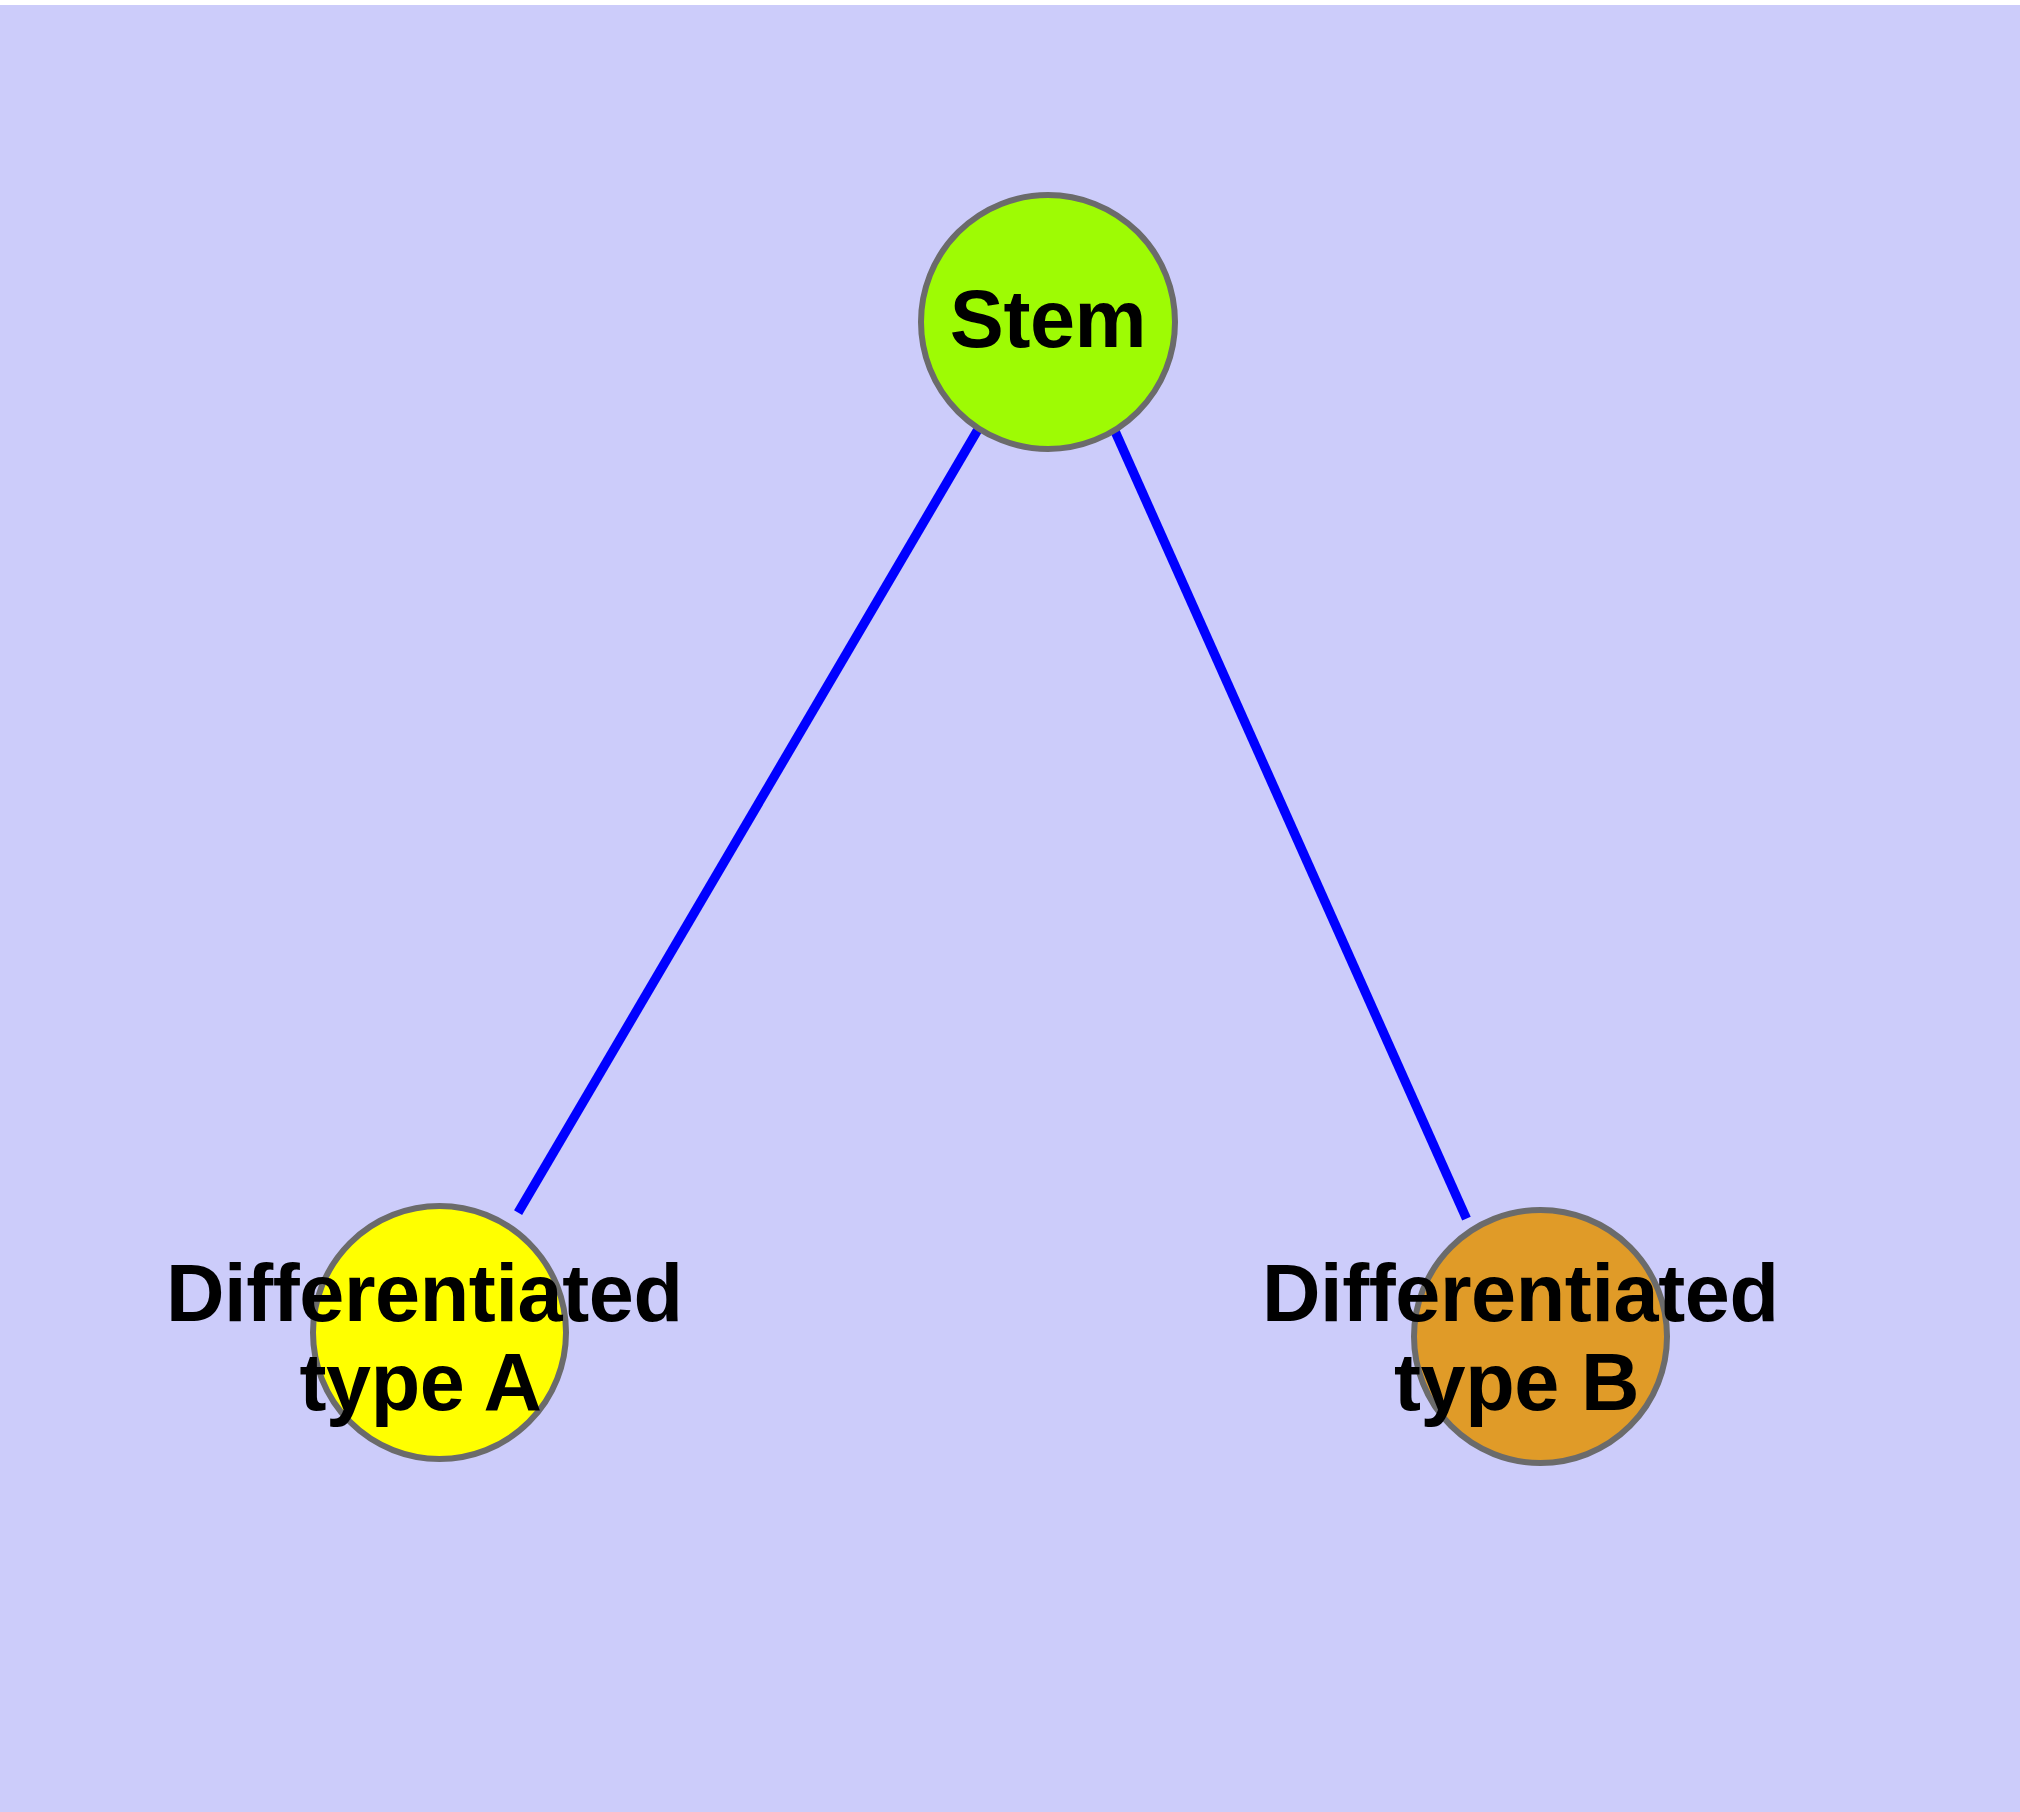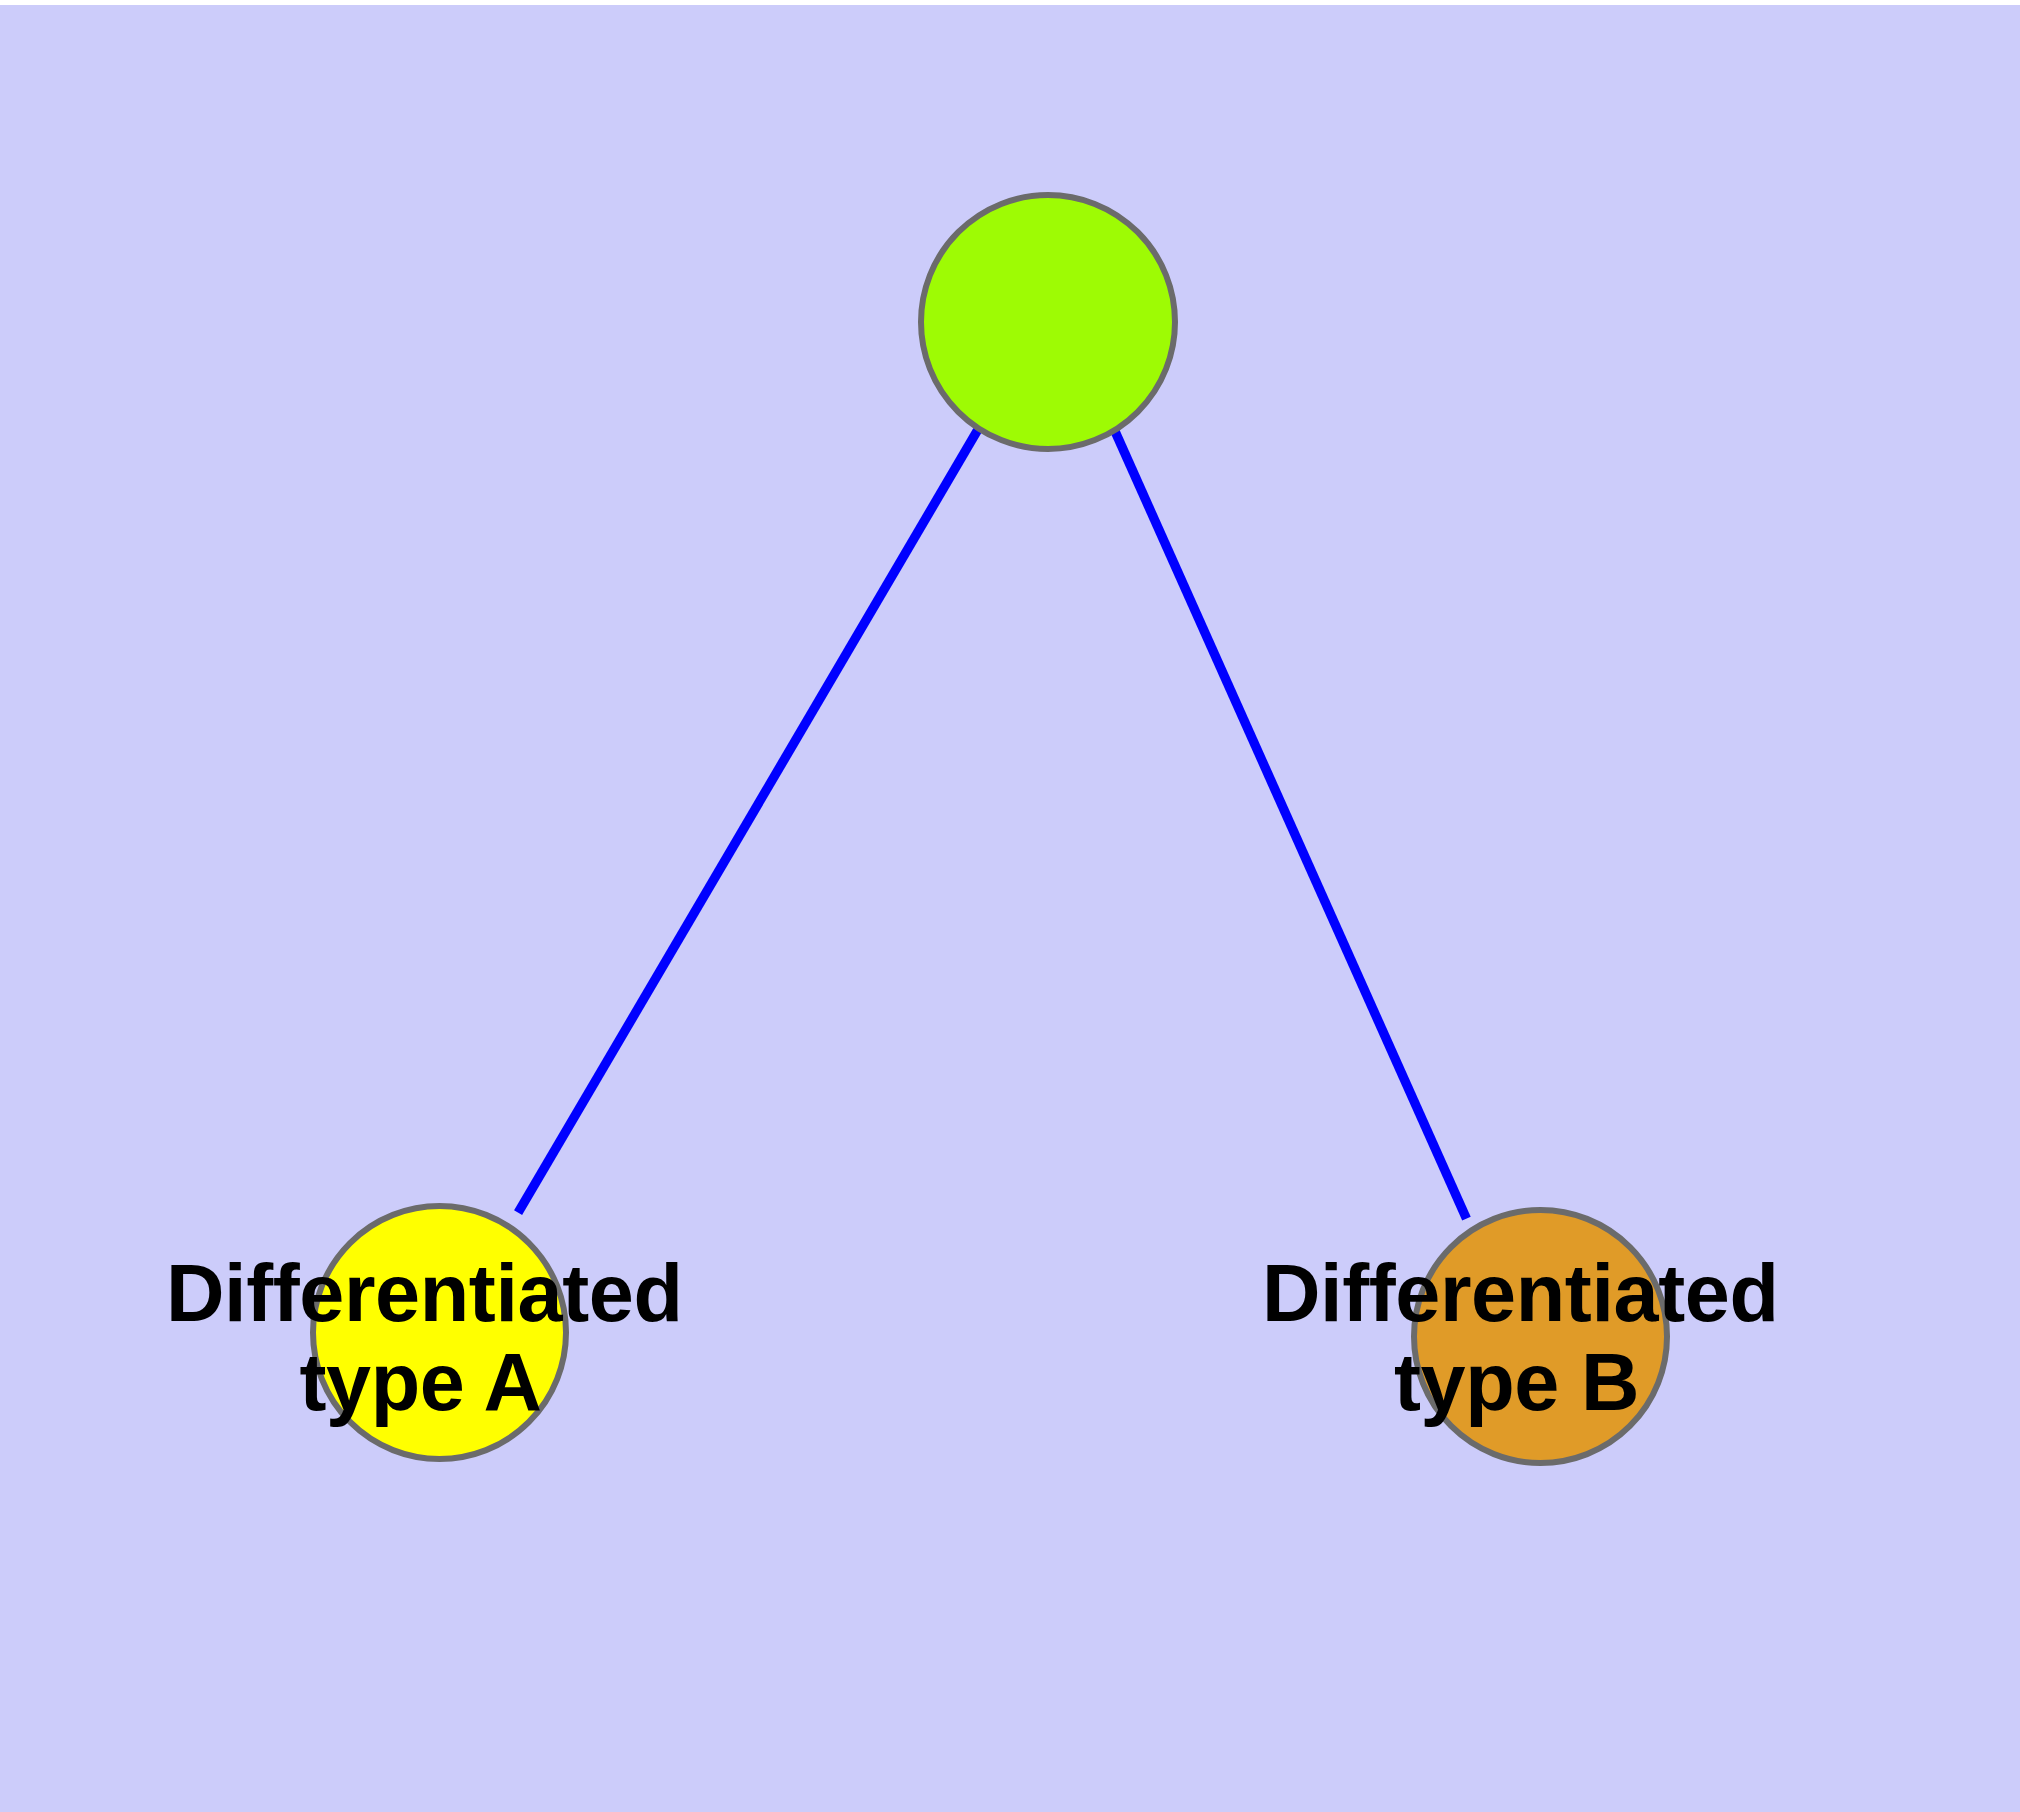--- a/index.html
+++ b/index.html
@@ -91,20 +91,21 @@
     <line x1="1153" y1="502" x2="611" y2="1425" stroke="#0000ff" stroke-width="11" stroke-linecap="butt"></line>
     <line x1="1314" y1="500" x2="1730" y2="1432" stroke="#0000ff" stroke-width="11" stroke-linecap="butt"></line>
   </svg>
 
   <div class="node-circle" id="node-stem-circle"></div>
 
   <div class="node-circle" id="node-typea-circle"></div>
 
   <div class="node-circle" id="node-typeb-circle"></div>
 
+  <div class="node-label" id="node-stem-label">Stem</div>
 
   <div class="node-label" id="node-typea-label">Differentiated
 type A</div>
 
   <div class="node-label" id="node-typeb-label">Differentiated
 type B</div>
 
 </div>
 
 

